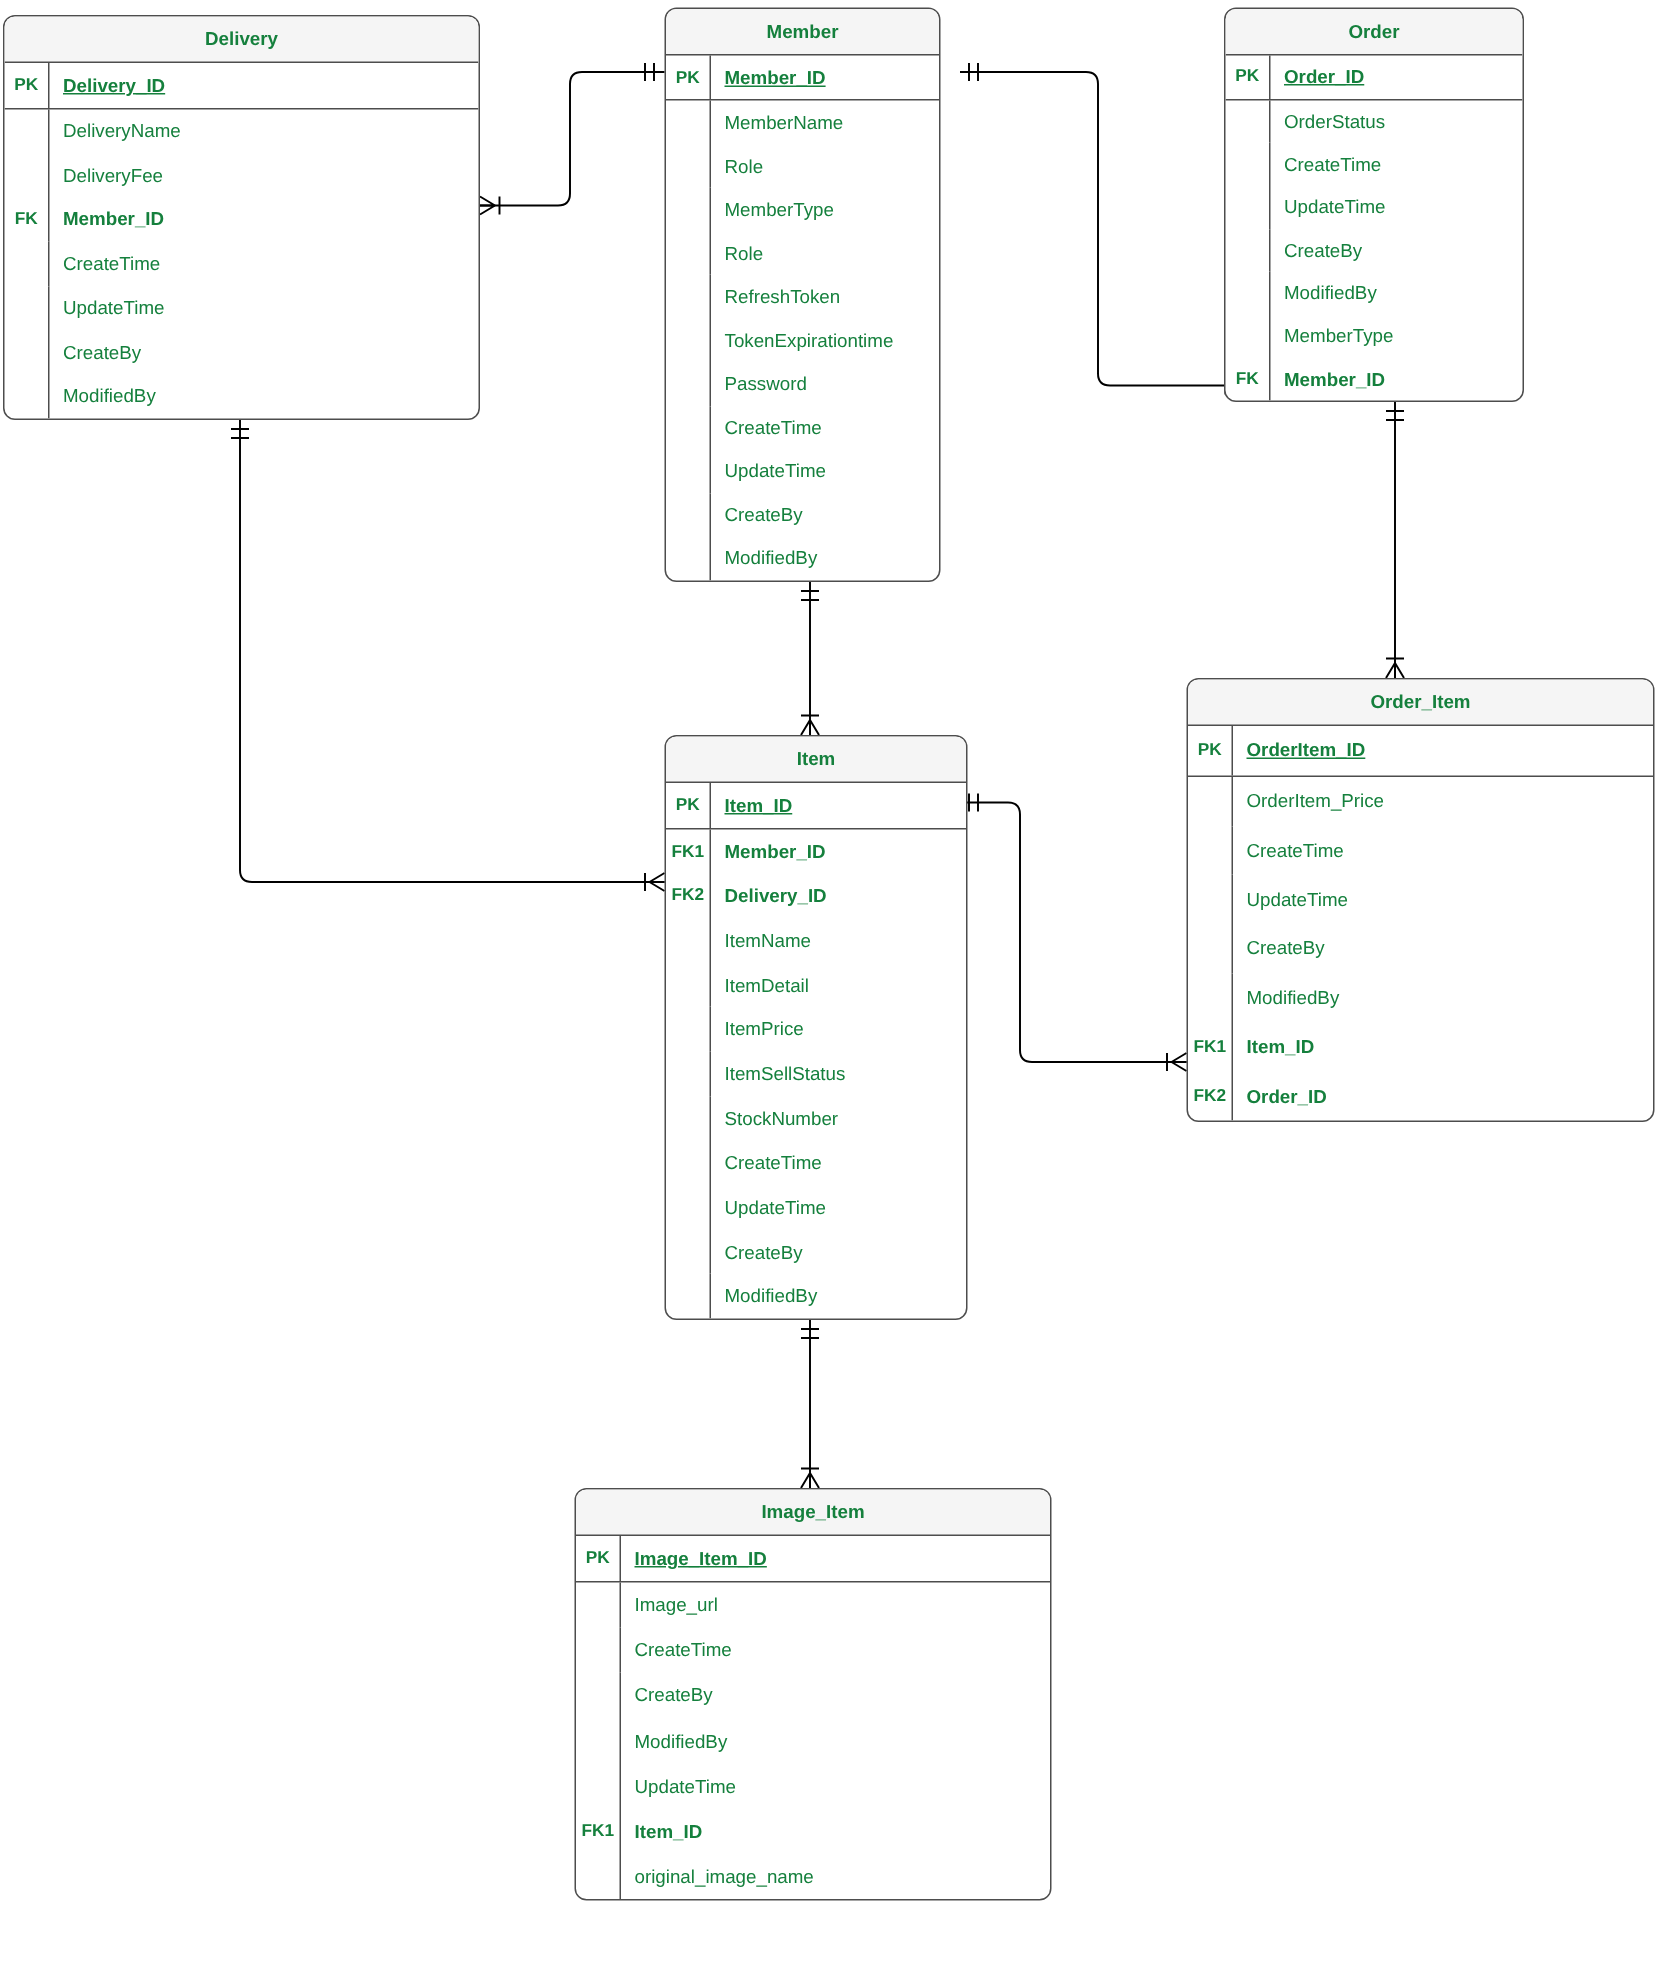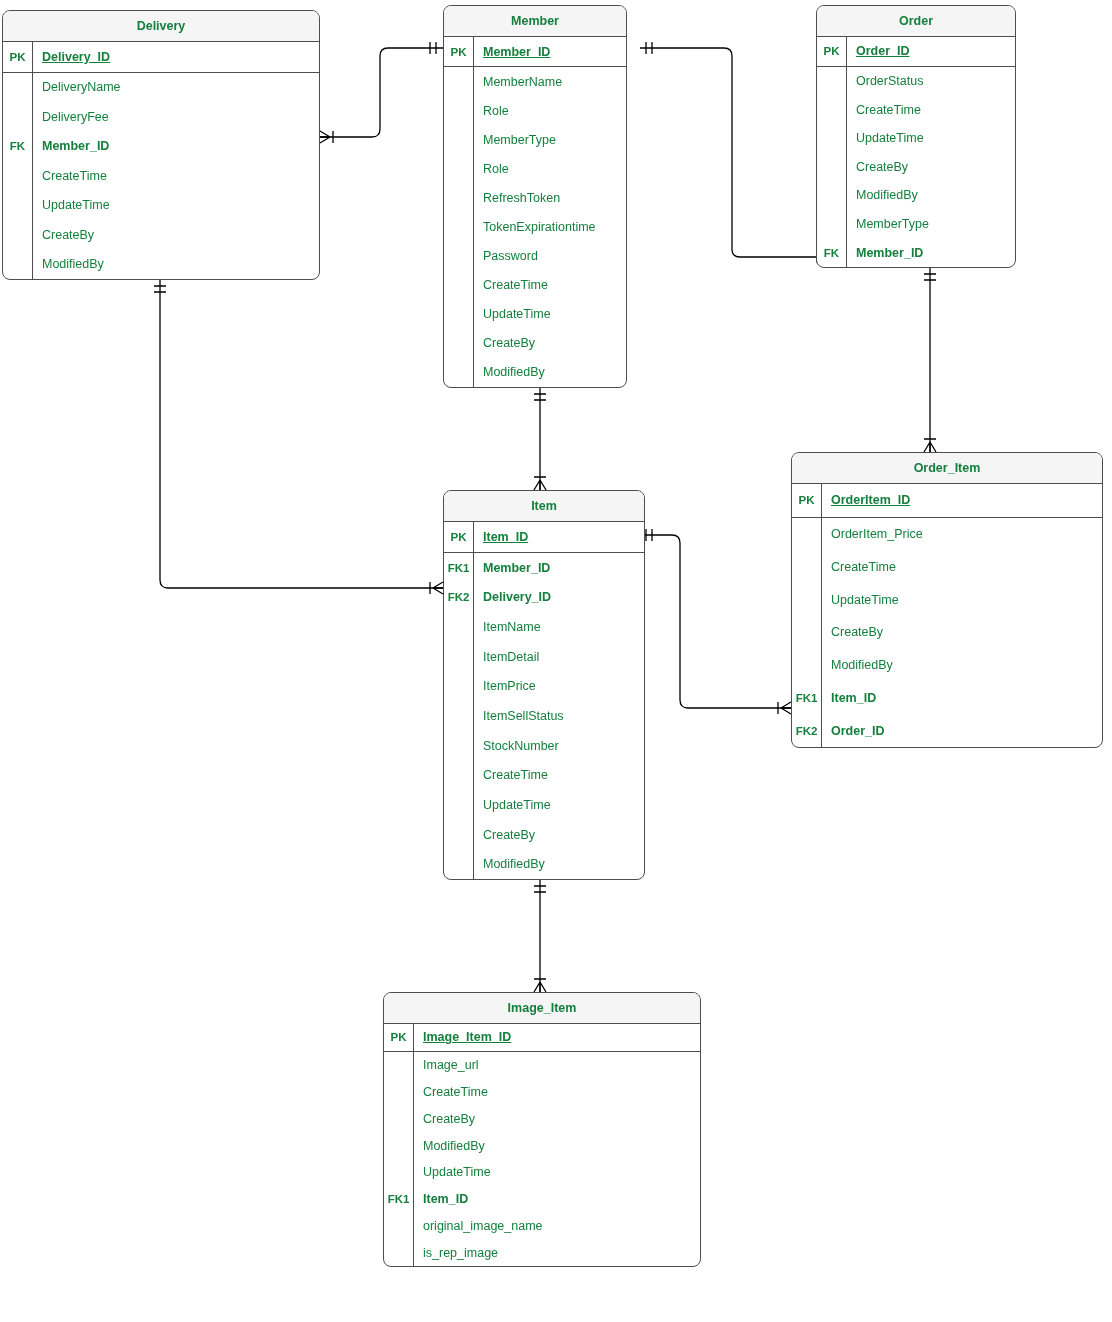--- a/index.html
+++ b/index.html
@@ -357,20 +357,16 @@
           <div class="name-cell">UpdateTime</div>
         </div>
         <div class="row fkbold">
           <div class="key-cell">FK1</div>
           <div class="name-cell">Item_ID</div>
         </div>
         <div class="row">
           <div class="key-cell"></div>
           <div class="name-cell">original_image_name</div>
         </div>
-        <div class="row">
-          <div class="key-cell"></div>
-          <div class="name-cell">is_rep_image</div>
-        </div>
       </div>
   </div>
 
 </div>
 
 </body></html>

